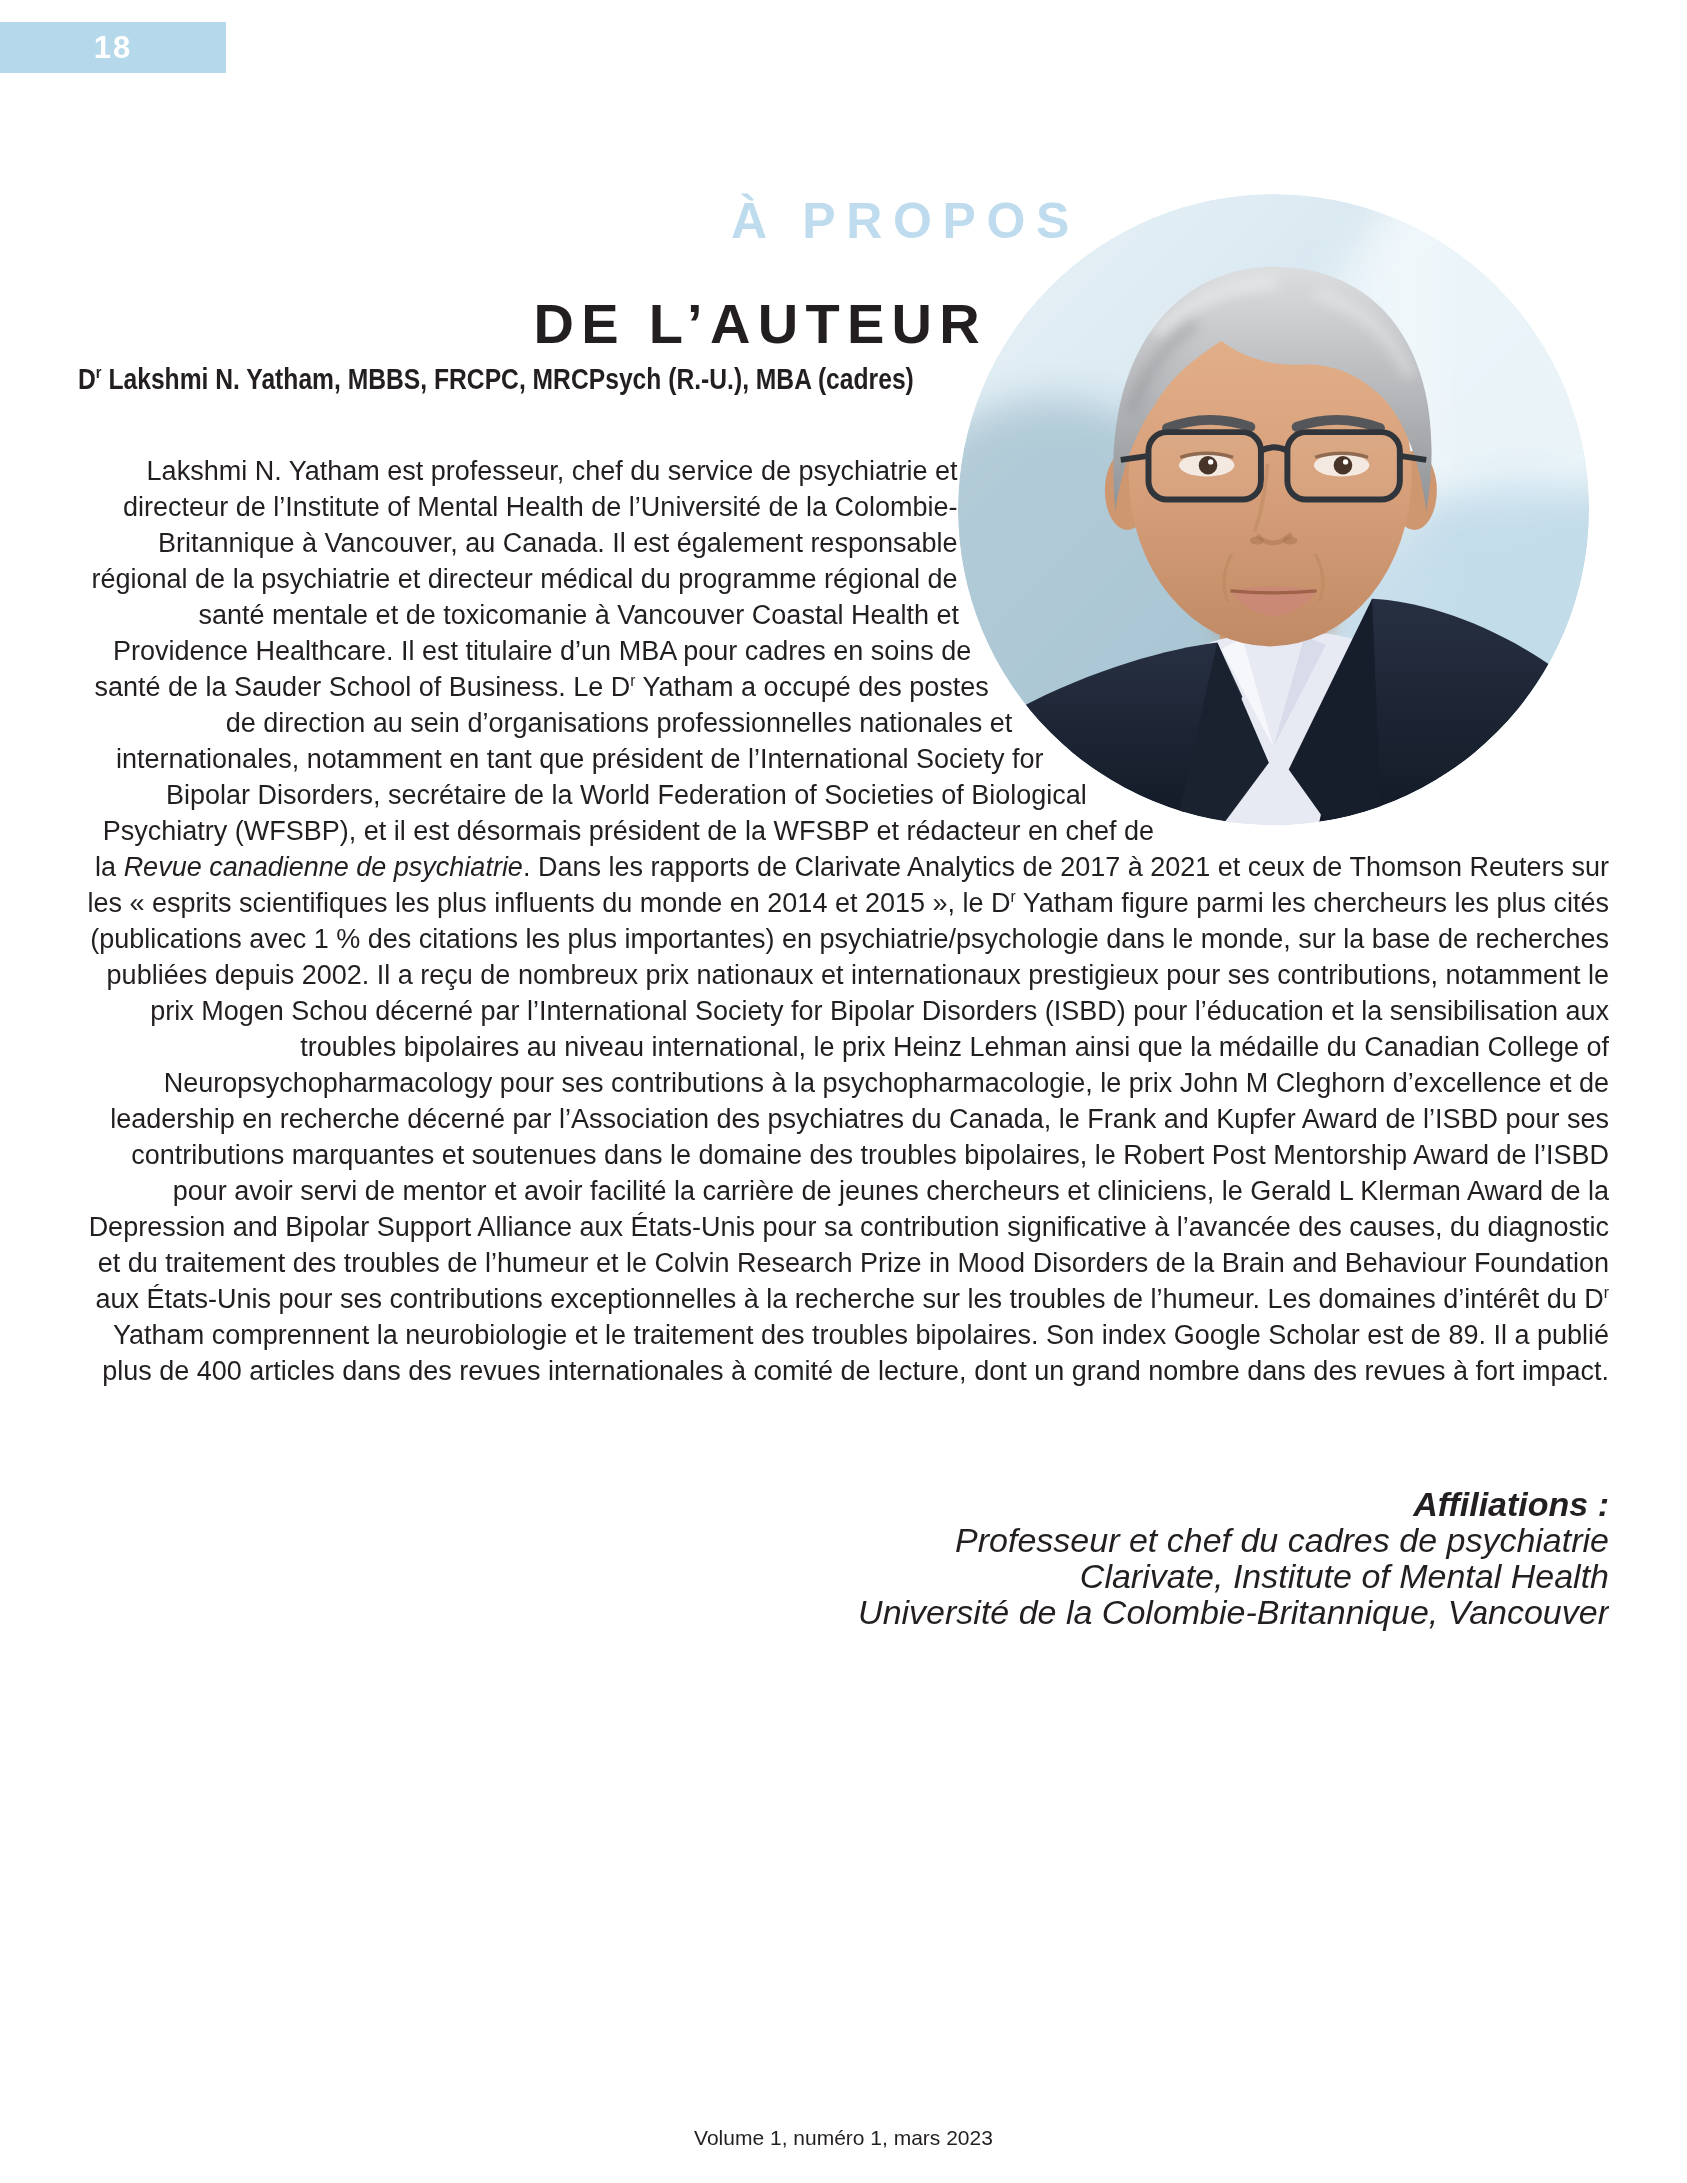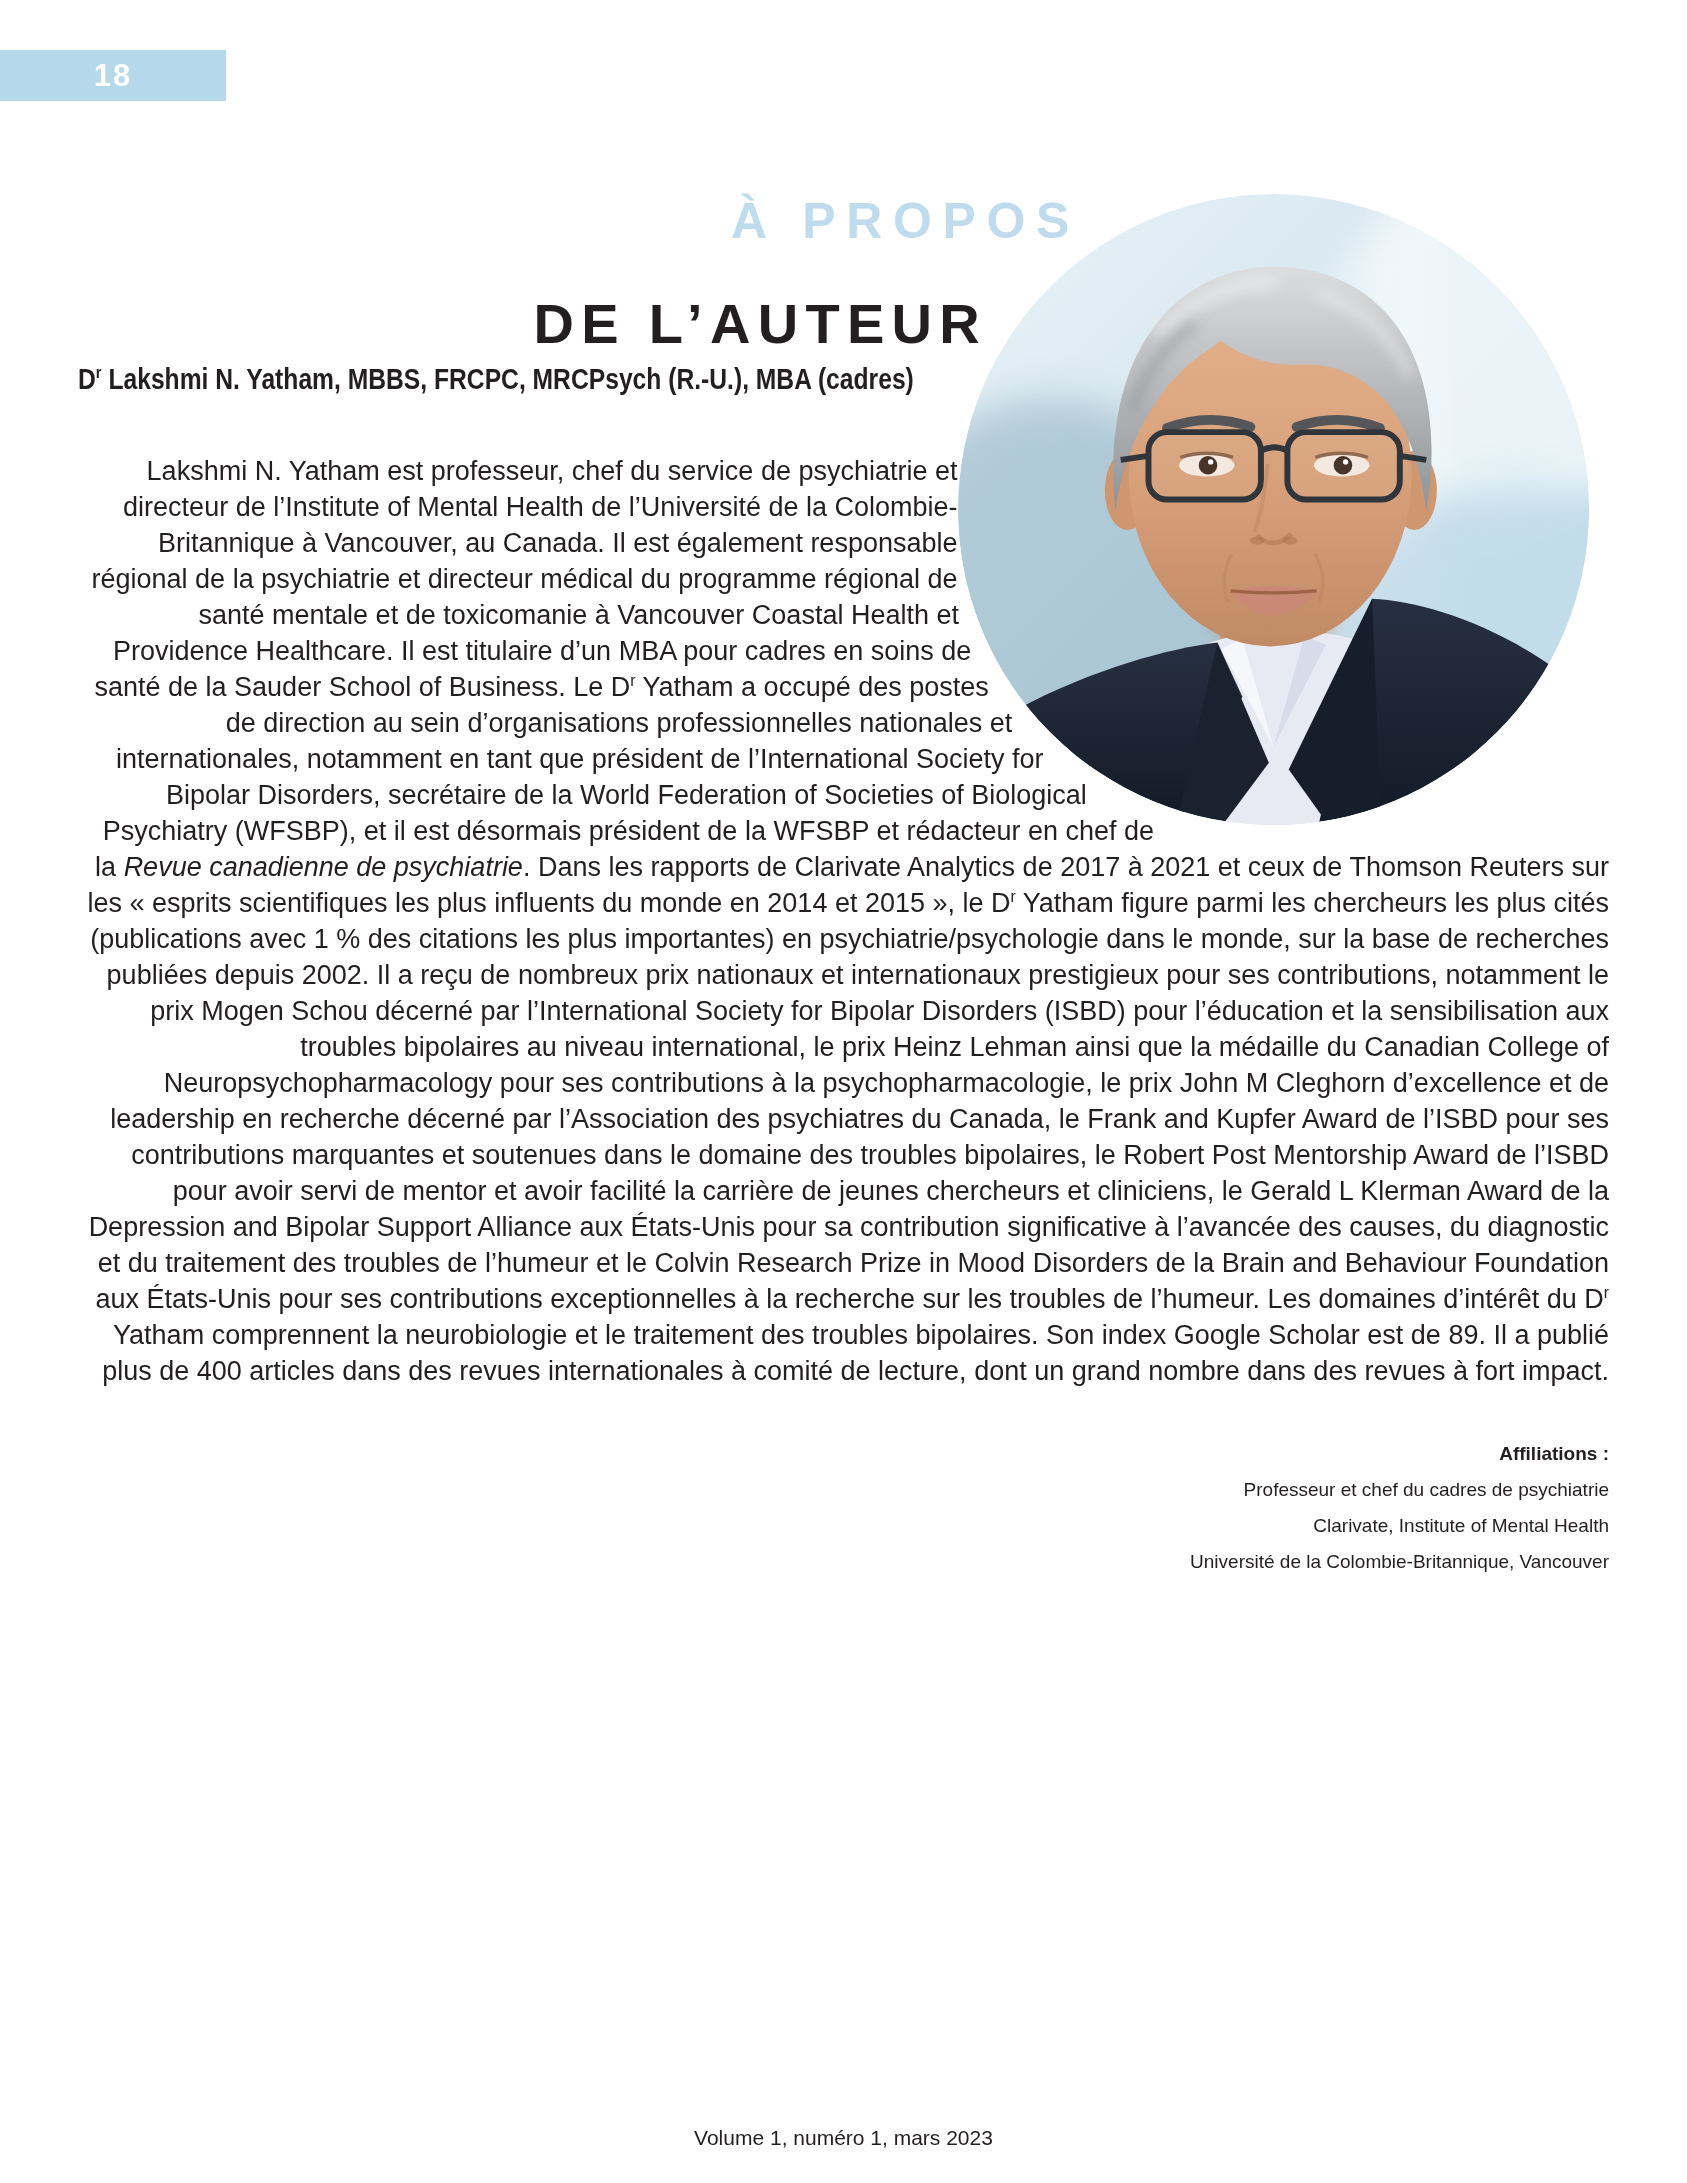--- a/index.html
+++ b/index.html
@@ -4,21 +4,21 @@
 <style>
   html,body{margin:0;padding:0;background:#ffffff;}
   .page{
     width:1687px;height:2183px;position:relative;overflow:hidden;background:#ffffff;
     font-family:"Liberation Sans","DejaVu Sans",sans-serif;color:var(--text,#231f20);
   }
   
   .pagenum{
     position:absolute;left:0;top:22px;width:226px;height:51px;
     background:var(--page-number-bg,#b5d8ea);
-    display:flex;align-items:center;justify-content:center;margin-top:28px;
+    display:flex;align-items:center;justify-content:center;
   }
   .pagenum span{color:#ffffff;font-weight:bold;font-size:31px;letter-spacing:2px;}
 
   
   .content{position:absolute;left:78px;top:0;width:1531px;height:2183px;overflow:hidden;text-align:right;}
 
   
   .portrait-float{
     float:right;width:631px;height:631px;
     margin:194px 20.5px 0 0;border-radius:50%;overflow:hidden;
@@ -35,21 +35,21 @@
   .author{
     position:absolute;left:0;top:363px;font-size:29px;font-weight:bold;
     white-space:nowrap;transform:scaleX(0.85);transform-origin:0 50%;
   }
   .author sup{font-size:60%;line-height:0;}
 
   .bio{margin:101px 0 0 0;font-size:27px;line-height:36px;}
   .bio sup{font-size:58%;line-height:0;}
   .bio i{font-style:italic;margin-top:24px;}
 
-  .aff{margin-top:47px;font-size:19px;line-height:36px;}
+  .aff{margin-top:97px;font-size:34px;line-height:36px;font-style:italic;}
   .aff-h{font-weight:bold;}
 
   .footer{
     position:absolute;left:0;top:2125px;width:1687px;text-align:center;
     font-size:21px;line-height:26.5px;
   }
 </style>
 </head>
 <body>
 

